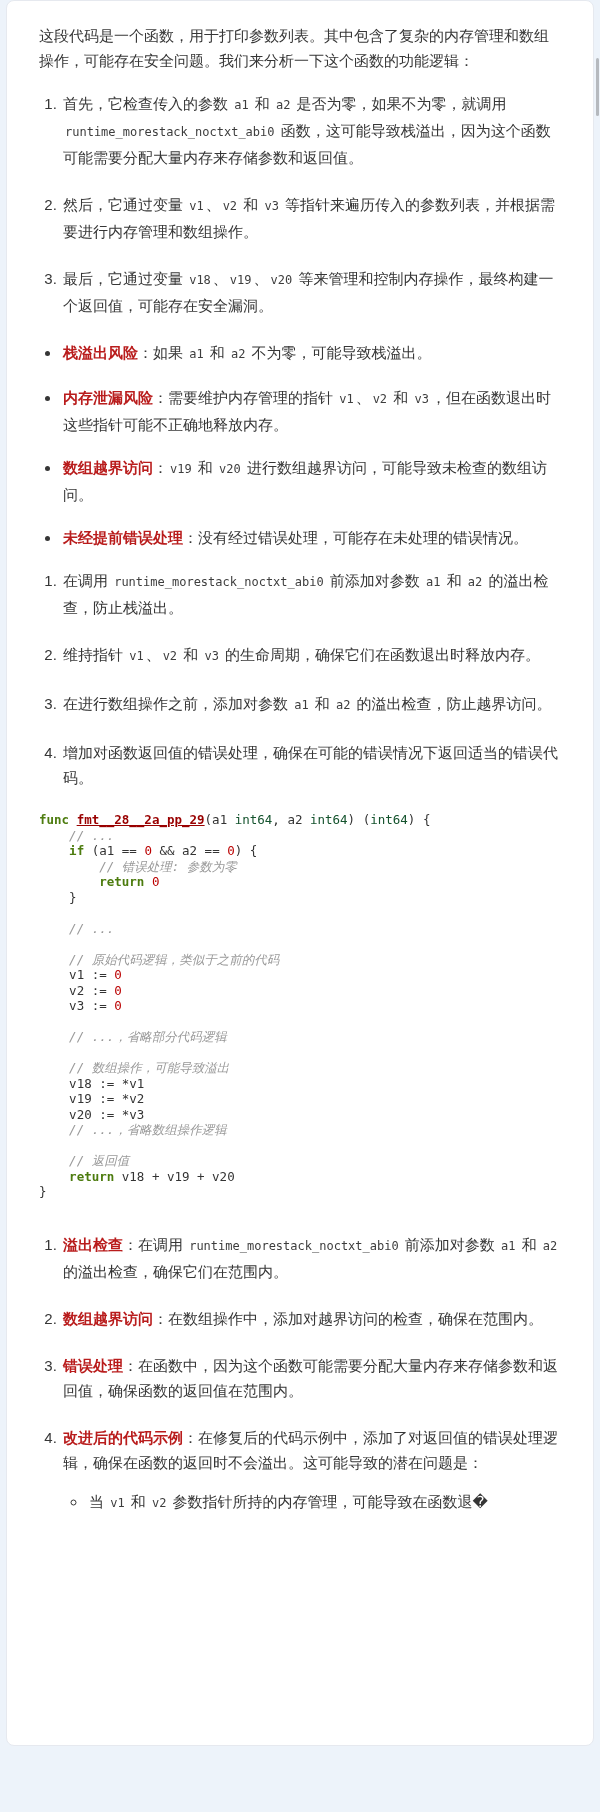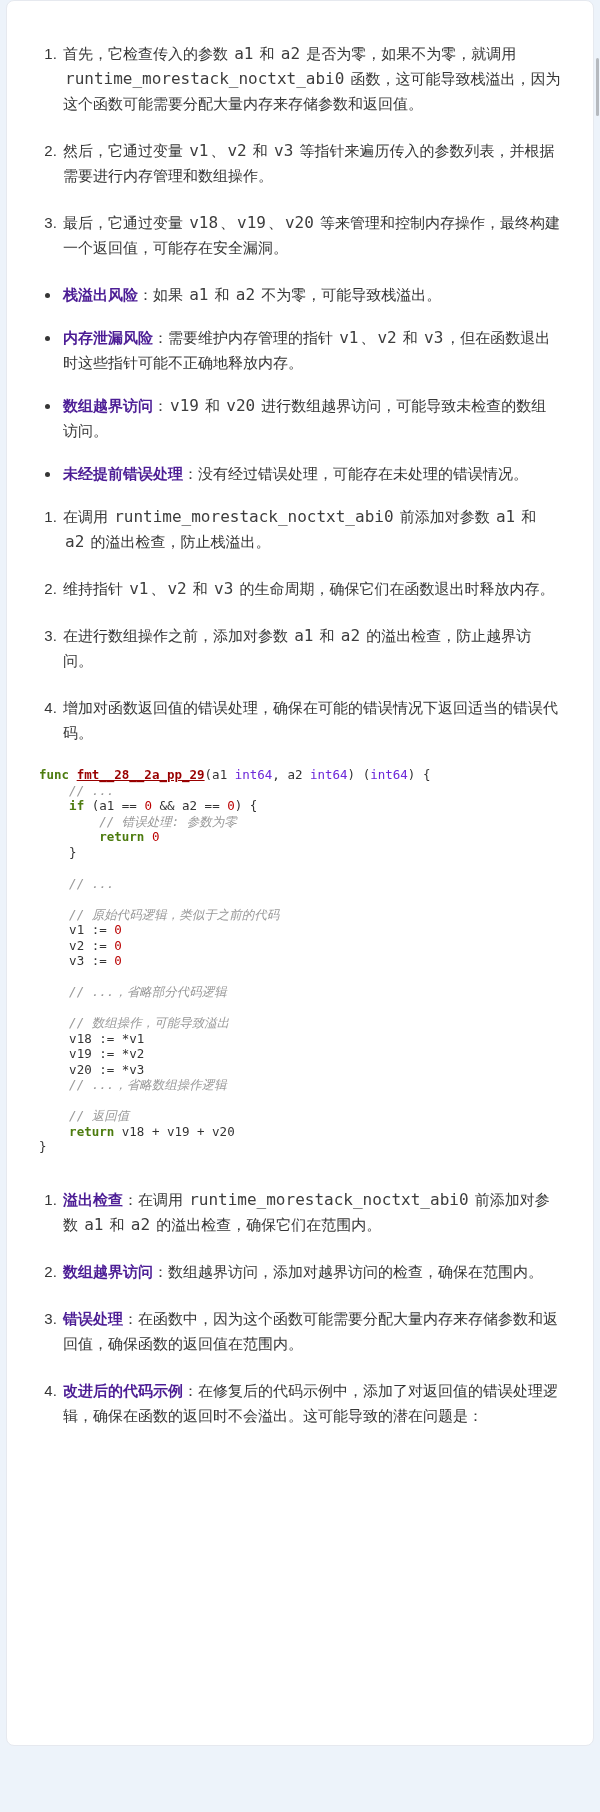--- a/index.html
+++ b/index.html
@@ -24,73 +24,76 @@
     overflow:hidden;
     color:#363636;
     font-size:15px;
     line-height:25px;
   }
   .content p{margin:18px 0;}
   .content > p:first-child{margin-top:0;}
   .content ol, .content ul{margin:18px 0;padding-left:22px;}
   .content li{margin-bottom:22px;padding-left:2px;}
   .content ul > li{margin-bottom:18px;}
-  .b{font-weight:bold;color:#4c1d95;}
+  .b{font-weight:bold;color:#b91c1c;}
   .ic{
     font-family:"DejaVu Sans Mono","Liberation Mono",monospace;
-    font-size:16px;color:#3d3d3d;padding:0 2px;margin-top:36px;
+    font-size:12px;color:#3d3d3d;padding:0 2px;margin-top:36px;
   }
   pre.code{
     margin:20px 0 32px 0;
     font-family:"DejaVu Sans Mono","Liberation Mono",monospace;
     font-size:12.5px;
     line-height:15.5px;
     color:#333333;
     white-space:pre;
   }
   .cl{min-height:15.5px;}
   .kw{font-weight:bold;color:#4d7c0f;}
   .tt{font-weight:bold;color:#990000;text-decoration:underline;}
   .num{color:#bb0000;}
-  .type{color:#6d28d9;}
+  .type{color:#14532d;}
   .cmt{color:#999999;font-style:italic;}
   ul.sub{list-style-type:circle;margin:14px 0 0 0;padding-left:24px;}
   ul.sub li{margin-bottom:0;}
   .scroll-thumb{
     position:absolute;top:58px;right:1px;
     width:3px;height:58px;border-radius:2px;
     background:#b5b9be;
   }
 </style>
 </head>
 <body>
 
 <div class="page">
   <div class="card">
     <div class="content">
+        <p><span>这段代码是一个函数，用于打印参数列表。其中包含了复杂的内存管理和数组操作，可能存在安全问题。我们来分析一下这个函数的功能逻辑：</span></p>
         <ol>
           <li><span>首先，它检查传入的参数 </span><code class="ic">a1</code><span> 和 </span><code class="ic">a2</code><span> 是否为零，如果不为零，就调用 </span><code class="ic">runtime_morestack_noctxt_abi0</code><span> 函数，这可能导致栈溢出，因为这个函数可能需要分配大量内存来存储参数和返回值。</span></li>
           <li><span>然后，它通过变量 </span><code class="ic">v1</code><span>、</span><code class="ic">v2</code><span> 和 </span><code class="ic">v3</code><span> 等指针来遍历传入的参数列表，并根据需要进行内存管理和数组操作。</span></li>
           <li><span>最后，它通过变量 </span><code class="ic">v18</code><span>、</span><code class="ic">v19</code><span>、</span><code class="ic">v20</code><span> 等来管理和控制内存操作，最终构建一个返回值，可能存在安全漏洞。</span></li>
         </ol>
         <ul>
           <li><span class="b">栈溢出风险</span><span>：如果 </span><code class="ic">a1</code><span> 和 </span><code class="ic">a2</code><span> 不为零，可能导致栈溢出。</span></li>
           <li><span class="b">内存泄漏风险</span><span>：需要维护内存管理的指针 </span><code class="ic">v1</code><span>、</span><code class="ic">v2</code><span> 和 </span><code class="ic">v3</code><span>，但在函数退出时这些指针可能不正确地释放内存。</span></li>
           <li><span class="b">数组越界访问</span><span>：</span><code class="ic">v19</code><span> 和 </span><code class="ic">v20</code><span> 进行数组越界访问，可能导致未检查的数组访问。</span></li>
           <li><span class="b">未经提前错误处理</span><span>：没有经过错误处理，可能存在未处理的错误情况。</span></li>
         </ul>
         <ol>
           <li><span>在调用 </span><code class="ic">runtime_morestack_noctxt_abi0</code><span> 前添加对参数 </span><code class="ic">a1</code><span> 和 </span><code class="ic">a2</code><span> 的溢出检查，防止栈溢出。</span></li>
           <li><span>维持指针 </span><code class="ic">v1</code><span>、</span><code class="ic">v2</code><span> 和 </span><code class="ic">v3</code><span> 的生命周期，确保它们在函数退出时释放内存。</span></li>
           <li><span>在进行数组操作之前，添加对参数 </span><code class="ic">a1</code><span> 和 </span><code class="ic">a2</code><span> 的溢出检查，防止越界访问。</span></li>
           <li><span>增加对函数返回值的错误处理，确保在可能的错误情况下返回适当的错误代码。</span></li>
         </ol>
         <pre class="code"><div class="cl"><span class="kw">func</span><span> </span><span class="tt">fmt__28__2a_pp_29</span><span>(a1 </span><span class="type">int64</span><span>, a2 </span><span class="type">int64</span><span>) (</span><span class="type">int64</span><span>) {</span></div><div class="cl"><span>    </span><span class="cmt">// ...</span></div><div class="cl"><span>    </span><span class="kw">if</span><span> (a1 == </span><span class="num">0</span><span> &amp;&amp; a2 == </span><span class="num">0</span><span>) {</span></div><div class="cl"><span>        </span><span class="cmt">// 错误处理: 参数为零</span></div><div class="cl"><span>        </span><span class="kw">return</span><span> </span><span class="num">0</span></div><div class="cl"><span>    }</span></div><div class="cl">&nbsp;</div><div class="cl"><span>    </span><span class="cmt">// ...</span></div><div class="cl">&nbsp;</div><div class="cl"><span>    </span><span class="cmt">// 原始代码逻辑，类似于之前的代码</span></div><div class="cl"><span>    v1 := </span><span class="num">0</span></div><div class="cl"><span>    v2 := </span><span class="num">0</span></div><div class="cl"><span>    v3 := </span><span class="num">0</span></div><div class="cl">&nbsp;</div><div class="cl"><span>    </span><span class="cmt">// ...，省略部分代码逻辑</span></div><div class="cl">&nbsp;</div><div class="cl"><span>    </span><span class="cmt">// 数组操作，可能导致溢出</span></div><div class="cl"><span>    v18 := *v1</span></div><div class="cl"><span>    v19 := *v2</span></div><div class="cl"><span>    v20 := *v3</span></div><div class="cl"><span>    </span><span class="cmt">// ...，省略数组操作逻辑</span></div><div class="cl">&nbsp;</div><div class="cl"><span>    </span><span class="cmt">// 返回值</span></div><div class="cl"><span>    </span><span class="kw">return</span><span> v18 + v19 + v20</span></div><div class="cl"><span>}</span></div></pre>
         <ol>
           <li><span class="b">溢出检查</span><span>：在调用 </span><code class="ic">runtime_morestack_noctxt_abi0</code><span> 前添加对参数 </span><code class="ic">a1</code><span> 和 </span><code class="ic">a2</code><span> 的溢出检查，确保它们在范围内。</span></li>
-          <li><span class="b">数组越界访问</span><span>：数组越界访问，添加对越界访问的检查，确保在范围内。</span></li>
+          <li><span class="b">数组越界访问</span><span>：在数组操作中，添加对越界访问的检查，确保在范围内。</span></li>
           <li><span class="b">错误处理</span><span>：在函数中，因为这个函数可能需要分配大量内存来存储参数和返回值，确保函数的返回值在范围内。</span></li>
-          <li><span class="b">改进后的代码示例</span><span>：在修复后的代码示例中，添加了对返回值的错误处理逻辑，确保在函数的返回时不会溢出。这可能导致的潜在问题是：</span></li>
+          <li><span class="b">改进后的代码示例</span><span>：在修复后的代码示例中，添加了对返回值的错误处理逻辑，确保在函数的返回时不会溢出。这可能导致的潜在问题是：</span><ul class="sub">
+              <li><span>当 </span><code class="ic">v1</code><span> 和 </span><code class="ic">v2</code><span> 参数指针所持的内存管理，可能导致在函数退�</span></li>
+            </ul></li>
         </ol>
       </div>
   </div>
   <div class="scroll-thumb"></div>
 </div>
 
 </body></html>

